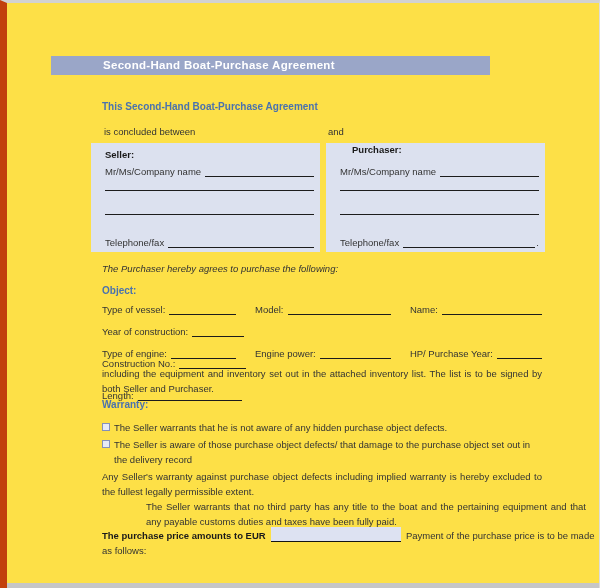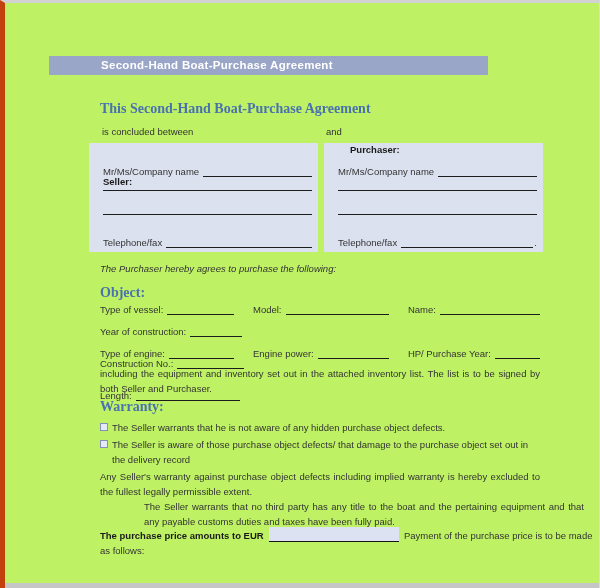--- a/index.html
+++ b/index.html
@@ -2,32 +2,32 @@
 <html><head>
 <meta charset="utf-8">
 <style>
   html,body{margin:0;padding:0;}
   body{
     width:600px;height:588px;background:#ffffff;
     font-family:"Liberation Sans",sans-serif;
     font-size:9.5px;color:#333;position:relative;overflow:hidden;
   }
   .page{
-    position:absolute;inset:0;background:#bef264;
-    border-left:5px solid #c2410c;border-right:1px solid #dcdcdc;
+    position:absolute;inset:0;background:#fde047;
+    border-left:7px solid #c2410c;border-right:1px solid #dcdcdc;
     border-top:3px solid #d2d2d2;
   }
   .bottom-strip{position:absolute;left:0;right:0;bottom:0;height:5px;background:#c6c6c6;}
   .abs{position:absolute;}
   .title-bar{
     left:44px;top:53px;width:439px;height:19px;background:#9aa6c8;
     color:#ffffff;font-weight:bold;font-size:11.5px;letter-spacing:.3px;
     line-height:19px;padding-left:52px;box-sizing:border-box;white-space:nowrap;
   }
-  .blue-head{color:#4a72ae;font-weight:bold;font-size:14px;white-space:nowrap;font-family:Liberation Serif, serif;}
+  .blue-head{color:#4a72ae;font-weight:bold;font-size:10px;white-space:nowrap;}
   .txt{line-height:15px;}
   .party-box{
     background:#dce1ef;box-sizing:border-box;height:109px;
     padding:0 6px 0 14px;
   }
   .party-box .line{position:absolute;left:14px;right:6px;display:flex;align-items:flex-end;line-height:13px;}
   .party-title{font-weight:bold;color:#1a1a1a;}
   .fill{flex:1 1 auto;border-bottom:1.4px solid #1c1c1c;margin-left:4px;margin-bottom:1px;min-width:10px;}
   .fill.noml{margin-left:0;}
   .trail{margin-left:1px;}
@@ -57,21 +57,21 @@
   <div class="abs title-bar">
     <span>Second-Hand Boat-Purchase Agreement</span>
   </div>
 
   <div class="abs blue-head" style="left:95px;top:98px;">This Second-Hand Boat-Purchase Agreement</div>
 
   <div class="abs txt" style="left:97px;top:121px;">is concluded between</div>
   <div class="abs txt" style="left:321px;top:121px;">and</div>
 
   <div class="abs party-box" style="left:84px;top:140px;width:229px;">
-    <div class="line party-title" style="top:5px;margin-top:27px;">Seller:</div>
+    <div class="line party-title" style="top:5px;">Seller:</div>
     <div class="line" style="top:22px;">
       <span>Mr/Ms/Company name</span>
       <span class="fill"></span>
     </div>
     <div class="line" style="top:47px;">
       <span class="fill noml"></span>
     </div>
     <div class="line" style="top:71px;">
       <span class="fill noml"></span>
     </div>

